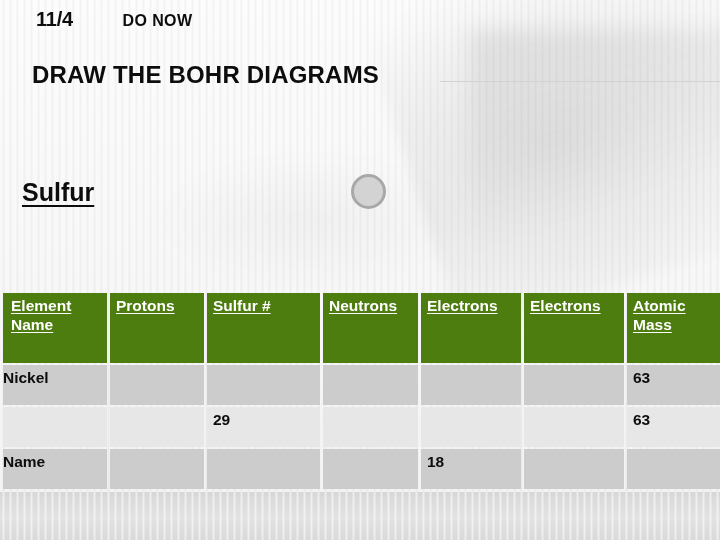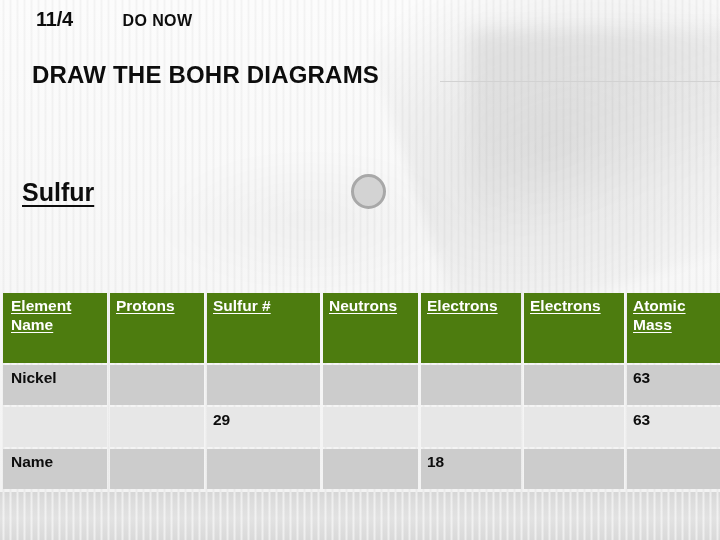--- a/index.html
+++ b/index.html
@@ -183,21 +183,21 @@
     text-decoration: underline;
     text-underline-offset: 2px;
   }
   thead tr th:first-child { padding-left: 8px; }
   table.data-table tbody td {
     color: #0d0d0d;
     height: 32px;
   }
   tr.row-shade-a td { background: #cccccc; }
   tr.row-shade-b td { background: #e7e7e7; margin-top: 28px; }
-  tbody tr td:first-child { padding-left: 8px; }
+  tbody tr td:first-child { padding-left: 0; }
 
   
   col.c0 { width: 104px; }
   col.c1 { width: 94px; }
   col.c2 { width: 113px; }
   col.c3 { width: 95px; }
   col.c4 { width: 100px; }
   col.c5 { width: 100px; }
   col.c6 { width: 100px; }
 </style>

